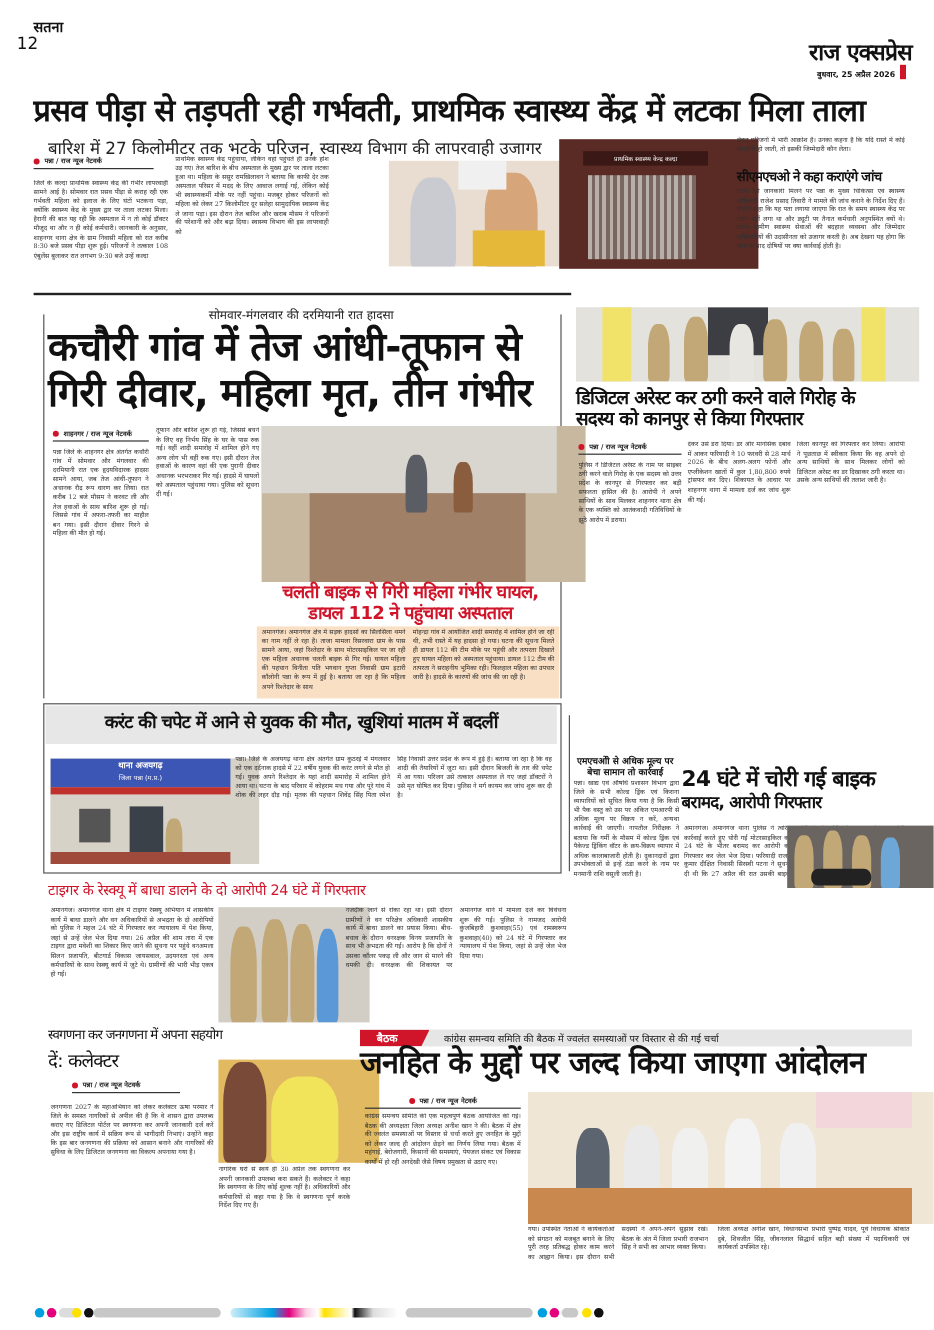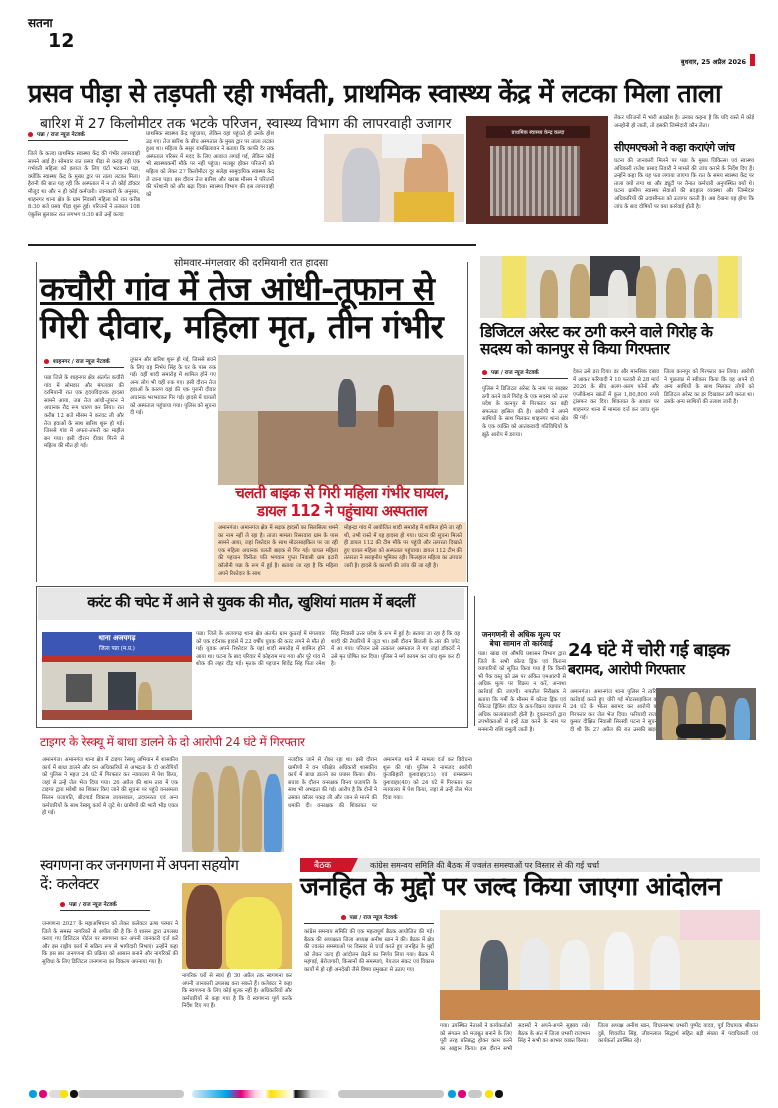--- a/index.html
+++ b/index.html
@@ -2,35 +2,36 @@
 <html><head>
 <meta charset="utf-8">
 <style>
   html,body{margin:0;padding:0;background:#fff;}
   body{width:778px;height:1108px;position:relative;overflow:hidden;font-family:"DejaVu Sans",sans-serif;color:#111;}
   .abs{position:absolute;}
   .body-text{font-family:"DejaVu Serif",serif;font-size:5.3px;line-height:7.6px;color:#333;text-align:justify;overflow:hidden;}
   .byline{font-size:5.6px;color:#222;font-weight:bold;}
   .byline .dot{display:inline-block;width:5px;height:5px;border-radius:50%;background:#d0142a;margin-right:4px;vertical-align:middle;}
   .byline-rule{border-bottom:0.8px solid #333;padding-bottom:2px;margin-bottom:3px;}
-  .photo{position:absolute;overflow:hidden;}
+  .photo{position:absolute;overflow:hidden;padding-left:24px;}
   .hl{font-family:"DejaVu Sans",sans-serif;font-weight:bold;letter-spacing:-0.6px;line-height:1.08;}
   .rule-h{position:absolute;height:0;border-top:2px solid #222;}
   .vline{position:absolute;width:0;border-left:0.8px solid #555;}
   .red{color:#d0142a;}
   .fig{position:absolute;border-radius:40% 40% 10% 10%;}
   .reg{position:absolute;border-radius:50%;width:8px;height:8px;}
   .regbar{position:absolute;height:8px;border-radius:4px;background:#c7c7c7;}
 </style>
 </head>
 <body>
 
 <div class="abs" style="left:0;top:0;width:778px;height:70px;">
   <div class="abs" style="left:28px;top:14px;font-size:12px;font-weight:bold;">सतना</div>
-  <div class="abs" style="left:48px;top:29px;font-size:19px;font-weight:bold;">12</div>
+  <div class="abs" style="left:14px;top:29px;font-size:14px;font-weight:normal;">12</div>
+  <div class="abs" style="left:600px;top:30px;width:160px;text-align:right;font-size:19px;font-weight:900;letter-spacing:-0.6px;">राज एक्सप्रेस</div>
   <div class="abs" style="left:600px;top:57px;width:146px;text-align:right;font-size:6.5px;font-weight:bold;">बुधवार, 25 अप्रैल 2026</div>
   <div class="abs" style="left:750px;top:54px;width:5px;height:12px;background:#d0142a;"></div>
 </div>
 
 <div class="abs hl" style="left:28px;top:80px;width:740px;font-size:25.5px;white-space:nowrap;">प्रसव पीड़ा से तड़पती रही गर्भवती, प्राथमिक स्वास्थ्य केंद्र में लटका मिला ताला</div>
 <div class="abs" style="left:40px;top:113px;width:300px;font-size:14px;white-space:nowrap;color:#222;">बारिश में 27 किलोमीटर तक भटके परिजन, स्वास्थ्य विभाग की लापरवाही उजागर</div>
 
 <div class="abs" style="left:28px;top:130px;width:100px;">
   <div class="byline byline-rule"><span class="dot"></span><span>पन्ना / राज न्यूज नेटवर्क</span></div>
 </div>
@@ -49,21 +50,21 @@
 </div>
 
 <div class="abs body-text" style="left:614px;top:114px;width:140px;height:24px;">लेकर परिजनों में भारी आक्रोश है। उनका कहना है कि यदि रास्ते में कोई अनहोनी हो जाती, तो इसकी जिम्मेदारी कौन लेता।</div>
 <div class="abs hl" style="left:614px;top:142px;width:150px;font-size:11px;white-space:nowrap;">सीएमएचओ ने कहा कराएंगे जांच</div>
 <div class="abs body-text" style="left:614px;top:157px;width:140px;height:66px;">घटना की जानकारी मिलने पर पन्ना के मुख्य चिकित्सा एवं स्वास्थ्य अधिकारी राजेश प्रसाद तिवारी ने मामले की जांच कराने के निर्देश दिए हैं। उन्होंने कहा कि यह पता लगाया जाएगा कि रात के समय स्वास्थ्य केंद्र पर ताला क्यों लगा था और ड्यूटी पर तैनात कर्मचारी अनुपस्थित क्यों थे। घटना ग्रामीण स्वास्थ्य सेवाओं की बदहाल व्यवस्था और जिम्मेदार अधिकारियों की उदासीनता को उजागर करती है। अब देखना यह होगा कि जांच के बाद दोषियों पर क्या कार्रवाई होती है।</div>
 
 <div class="rule-h" style="left:28px;top:244px;width:448px;"></div>
 
 <div class="abs" style="left:36px;top:262px;width:430px;height:320px;border-left:0.8px solid #555;border-right:0.8px solid #555;"></div>
 <div class="abs" style="left:36px;top:255px;width:430px;text-align:center;font-size:10px;color:#222;background:transparent;">सोमवार-मंगलवार की दरमियानी रात हादसा</div>
-<div class="abs hl" style="left:40px;top:272px;width:430px;font-size:32.5px;font-weight:900;white-space:nowrap;text-decoration:underline;">कचौरी गांव में तेज आंधी-तूफान से</div>
+<div class="abs hl" style="left:40px;top:272px;width:430px;font-size:32.5px;font-weight:900;white-space:nowrap;">कचौरी गांव में तेज आंधी-तूफान से</div>
 <div class="abs hl" style="left:40px;top:310px;width:430px;font-size:32.5px;font-weight:900;white-space:nowrap;">गिरी दीवार, महिला मृत, तीन गंभीर</div>
 
 <div class="abs" style="left:44px;top:357px;width:80px;">
   <div class="byline byline-rule"><span class="dot"></span><span>शाहनगर / राज न्यूज नेटवर्क</span></div>
 </div>
 <div class="abs body-text" style="left:44px;top:374px;width:80px;height:206px;">पन्ना जिले के शाहनगर क्षेत्र अंतर्गत कचौरी गांव में सोमवार और मंगलवार की दरमियानी रात एक हृदयविदारक हादसा सामने आया, जब तेज आंधी-तूफान ने अचानक रौद्र रूप धारण कर लिया। रात करीब 12 बजे मौसम ने करवट ली और तेज हवाओं के साथ बारिश शुरू हो गई। जिससे गांव में अफरा-तफरी का माहौल बन गया। इसी दौरान दीवार गिरने से महिला की मौत हो गई।</div>
 <div class="abs body-text" style="left:130px;top:356px;width:86px;height:222px;">तूफान और बारिश शुरू हो गई, जिससे बचने के लिए वह निर्भय सिंह के घर के पास रुक गई। वहीं शादी समारोह में शामिल होने गए अन्य लोग भी वहीं रुक गए। इसी दौरान तेज हवाओं के कारण वहां की एक पुरानी दीवार अचानक भरभराकर गिर गई। हादसे में घायलों को अस्पताल पहुंचाया गया। पुलिस को सूचना दी गई।</div>
 
 <div class="photo" style="left:218px;top:355px;width:246px;height:130px;background:#c9b8a0;">
   <div class="abs" style="left:0;top:0;width:246px;height:56px;background:#d8d6cf;"></div>
@@ -107,21 +108,21 @@
   <div class="abs" style="left:20px;top:12px;width:110px;color:#fff;font-size:5.5px;text-align:center;">जिला पन्ना (म.प्र.)</div>
   <div class="abs" style="left:0;top:24px;width:150px;height:6px;background:#c0312b;"></div>
   <div class="abs" style="left:66px;top:40px;width:28px;height:44px;background:#3a4148;"></div>
   <div class="abs" style="left:24px;top:42px;width:26px;height:28px;background:#555;"></div>
   <div class="fig" style="left:96px;top:50px;width:14px;height:36px;background:#c2a777;"></div>
   <div class="abs" style="left:0;top:78px;width:150px;height:10px;background:#a04a3c;"></div>
 </div>
 <div class="abs body-text" style="left:196px;top:630px;width:264px;height:92px;column-count:2;column-gap:6px;">पन्ना। जिले के अजयगढ़ थाना क्षेत्र अंतर्गत ग्राम कुठरई में मंगलवार को एक दर्दनाक हादसे में 22 वर्षीय युवक की करंट लगने से मौत हो गई। युवक अपने रिश्तेदार के यहां शादी समारोह में शामिल होने आया था। घटना के बाद परिवार में कोहराम मच गया और पूरे गांव में शोक की लहर दौड़ गई। मृतक की पहचान शिवेंद्र सिंह पिता रमेश सिंह निवासी उत्तर प्रदेश के रूप में हुई है। बताया जा रहा है कि वह शादी की तैयारियों में जुटा था। इसी दौरान बिजली के तार की चपेट में आ गया। परिजन उसे तत्काल अस्पताल ले गए जहां डॉक्टरों ने उसे मृत घोषित कर दिया। पुलिस ने मर्ग कायम कर जांच शुरू कर दी है।</div>
 
 <div class="vline" style="left:474px;top:596px;height:130px;"></div>
-<div class="abs" style="left:478px;top:630px;width:86px;font-size:7.5px;font-weight:bold;text-align:center;line-height:9px;">जनगणनी से अधिक मूल्य पर बेचा सामान तो कार्रवाई</div>
+<div class="abs" style="left:478px;top:630px;width:86px;font-size:7.5px;font-weight:bold;text-align:center;line-height:9px;">एमएचओी से अधिक मूल्य पर बेचा सामान तो कार्रवाई</div>
 <div class="abs body-text" style="left:478px;top:650px;width:88px;height:190px;">पन्ना। खाद्य एवं औषधि प्रशासन विभाग द्वारा जिले के सभी कोल्ड ड्रिंक एवं किराना व्यापारियों को सूचित किया गया है कि किसी भी पैक वस्तु को उस पर अंकित एमआरपी से अधिक मूल्य पर विक्रय न करें, अन्यथा कार्रवाई की जाएगी। नापतौल निरीक्षक ने बताया कि गर्मी के मौसम में कोल्ड ड्रिंक एवं पैकेज्ड ड्रिंकिंग वॉटर के क्रय-विक्रय व्यापार में अधिक कालाबाजारी होती है। दुकानदारों द्वारा उपभोक्ताओं से इन्हें ठंडा करने के नाम पर मनमानी राशि वसूली जाती है।</div>
 
 <div class="abs hl" style="left:568px;top:640px;width:200px;font-size:18px;white-space:nowrap;">24 घंटे में चोरी गई बाइक</div>
 <div class="abs hl" style="left:568px;top:662px;width:200px;font-size:14px;white-space:nowrap;">बरामद, आरोपी गिरफ्तार</div>
 <div class="abs body-text" style="left:570px;top:688px;width:184px;height:150px;column-count:2;column-gap:6px;">अमानगंज। अमानगंज थाना पुलिस ने त्वरित कार्रवाई करते हुए चोरी गई मोटरसाइकिल को 24 घंटे के भीतर बरामद कर आरोपी को गिरफ्तार कर जेल भेज दिया। फरियादी राजन कुमार दीक्षित निवासी सिरस्वी पटना ने सूचना दी थी कि 27 अप्रैल की रात उसकी बाइक चोरी हो गई। पुलिस ने मामला दर्ज कर आरोपी को पकड़ लिया और बाइक बरामद की, जिसकी कीमत लगभग 20 हजार रुपये बताई गई है। कार्रवाई में थाना प्रभारी सहित पुलिस स्टाफ की सराहनीय भूमिका रही।</div>
 <div class="photo" style="left:656px;top:688px;width:100px;height:52px;background:#6a6560;">
   <div class="fig" style="left:6px;top:8px;width:16px;height:44px;background:#c2a777;"></div>
   <div class="fig" style="left:30px;top:4px;width:16px;height:48px;background:#c2a777;"></div>
   <div class="fig" style="left:54px;top:8px;width:16px;height:44px;background:#c2a777;"></div>
   <div class="fig" style="left:78px;top:10px;width:16px;height:42px;background:#6da7d8;"></div>
@@ -131,35 +132,35 @@
 <div class="abs hl red" style="left:40px;top:736px;width:440px;font-size:12px;font-weight:normal;letter-spacing:-0.3px;white-space:nowrap;">टाइगर के रेस्क्यू में बाधा डालने के दो आरोपी 24 घंटे में गिरफ्तार</div>
 <div class="abs body-text" style="left:42px;top:756px;width:136px;height:94px;">अमानगंज। अमानगंज थाना क्षेत्र में टाइगर रेस्क्यू अभियान में शासकीय कार्य में बाधा डालने और वन अधिकारियों से अभद्रता के दो आरोपियों को पुलिस ने महज 24 घंटे में गिरफ्तार कर न्यायालय में पेश किया, जहां से उन्हें जेल भेज दिया गया। 26 अप्रैल की शाम तारा में एक टाइगर द्वारा मवेशी का शिकार किए जाने की सूचना पर पहुंचे वनअमला सिलन प्रजापति, बीटगार्ड विकास जायसवाल, उदयनरता एवं अन्य कर्मचारियों के साथ रेस्क्यू कार्य में जुटे थे। ग्रामीणों की भारी भीड़ एकत्र हो गई।</div>
 <div class="photo" style="left:182px;top:756px;width:102px;height:96px;background:#d2cec6;">
   <div class="fig" style="left:10px;top:16px;width:22px;height:80px;background:#c2a777;"></div>
   <div class="fig" style="left:36px;top:10px;width:22px;height:86px;background:#c2a777;"></div>
   <div class="fig" style="left:60px;top:14px;width:20px;height:82px;background:#c2a777;"></div>
   <div class="fig" style="left:82px;top:18px;width:18px;height:78px;background:#5a98d8;"></div>
 </div>
 <div class="abs body-text" style="left:288px;top:756px;width:184px;height:94px;column-count:2;column-gap:6px;">नजदीक जाने से रोका रहा था। इसी दौरान ग्रामीणों ने वन परिक्षेत्र अधिकारी शासकीय कार्य में बाधा डालने का प्रयास किया। बीच-बचाव के दौरान वनरक्षक विनय प्रजापति के साथ भी अभद्रता की गई। आरोप है कि दोनों ने उसका कॉलर पकड़ ली और जान से मारने की धमकी दी। वनरक्षक की शिकायत पर अमानगंज थाने में मामला दर्ज कर विवेचना शुरू की गई। पुलिस ने नामजद आरोपी कुंजबिहारी कुशवाहा(55) एवं रामस्वरूप कुशवाहा(40) को 24 घंटे में गिरफ्तार कर न्यायालय में पेश किया, जहां से उन्हें जेल भेज दिया गया।</div>
 
-<div class="abs hl" style="left:40px;top:857px;width:250px;font-size:15px;font-weight:normal;white-space:nowrap;font-family:Liberation Serif, serif;">स्वगणना कर जनगणना में अपना सहयोग</div>
+<div class="abs hl" style="left:40px;top:857px;width:250px;font-size:11px;font-weight:normal;white-space:nowrap;">स्वगणना कर जनगणना में अपना सहयोग</div>
 <div class="abs hl" style="left:40px;top:876px;width:120px;font-size:15.5px;font-weight:normal;white-space:nowrap;">दें: कलेक्टर</div>
 <div class="abs" style="left:60px;top:900px;width:90px;">
   <div class="byline byline-rule"><span class="dot"></span><span>पन्ना / राज न्यूज नेटवर्क</span></div>
 </div>
 <div class="abs body-text" style="left:42px;top:920px;width:136px;height:162px;">जनगणना 2027 के महाअभियान को लेकर कलेक्टर ऊषा परमार ने जिले के समस्त नागरिकों से अपील की है कि वे शासन द्वारा उपलब्ध कराए गए डिजिटल पोर्टल पर स्वगणना कर अपनी जानकारी दर्ज करें और इस राष्ट्रीय कार्य में सक्रिय रूप से भागीदारी निभाएं। उन्होंने कहा कि इस बार जनगणना की प्रक्रिया को आसान बनाने और नागरिकों की सुविधा के लिए डिजिटल जनगणना का विकल्प अपनाया गया है।</div>
 <div class="photo" style="left:182px;top:883px;width:110px;height:86px;background:#e0b960;">
   <div class="fig" style="left:4px;top:2px;width:36px;height:84px;background:#7a4a38;"></div>
   <div class="fig" style="left:44px;top:14px;width:56px;height:72px;background:#f2e45a;"></div>
 </div>
 <div class="abs body-text" style="left:182px;top:972px;width:110px;height:110px;">नागरिक घरों से स्वयं ही 30 अप्रैल तक स्वगणना कर अपनी जानकारी उपलब्ध करा सकते हैं। कलेक्टर ने कहा कि स्वगणना के लिए कोई शुल्क नहीं है। अधिकारियों और कर्मचारियों से कहा गया है कि वे स्वगणना पूर्ण करके निर्देश दिए गए हैं।</div>
 
 <div class="abs" style="left:300px;top:858px;width:460px;height:14px;background:#e6e6e6;"></div>
 <div class="abs" style="left:300px;top:858px;width:58px;height:14px;background:#d0142a;clip-path:polygon(0 0,100% 0,88% 100%,0 100%);">
-  <span style="color:#fff;font-size:9px;font-weight:normal;position:absolute;left:14px;top:0;">बैठक</span>
+  <span style="color:#fff;font-size:9px;font-weight:bold;position:absolute;left:14px;top:0;">बैठक</span>
 </div>
 <div class="abs" style="left:370px;top:859px;width:390px;font-size:8px;white-space:nowrap;color:#222;">कांग्रेस समन्वय समिति की बैठक में ज्वलंत समस्याओं पर विस्तार से की गई चर्चा</div>
 <div class="abs hl" style="left:300px;top:873px;width:460px;font-size:25.5px;white-space:nowrap;">जनहित के मुद्दों पर जल्द किया जाएगा आंदोलन</div>
 <div class="abs" style="left:304px;top:913px;width:130px;text-align:center;">
   <div class="byline byline-rule"><span class="dot"></span><span>पन्ना / राज न्यूज नेटवर्क</span></div>
 </div>
 <div class="abs body-text" style="left:304px;top:928px;width:130px;height:154px;">कांग्रेस समन्वय समिति की एक महत्वपूर्ण बैठक आयोजित की गई। बैठक की अध्यक्षता जिला अध्यक्ष अनीश खान ने की। बैठक में क्षेत्र की ज्वलंत समस्याओं पर विस्तार से चर्चा करते हुए जनहित के मुद्दों को लेकर जल्द ही आंदोलन छेड़ने का निर्णय लिया गया। बैठक में महंगाई, बेरोजगारी, किसानों की समस्याएं, पेयजल संकट एवं विकास कार्यों में हो रही अनदेखी जैसे विषय प्रमुखता से उठाए गए।</div>
 <div class="photo" style="left:440px;top:910px;width:320px;height:110px;background:#efe6d6;">
   <div class="abs" style="left:240px;top:0;width:80px;height:30px;background:#f3d6dc;"></div>
   <div class="fig" style="left:40px;top:30px;width:28px;height:60px;background:#5c6470;"></div>

